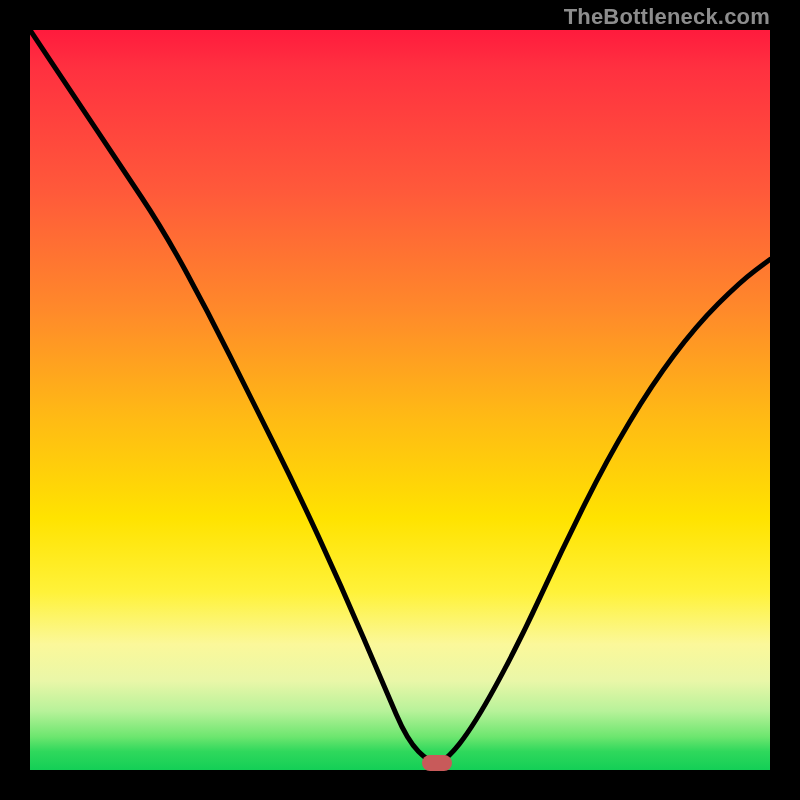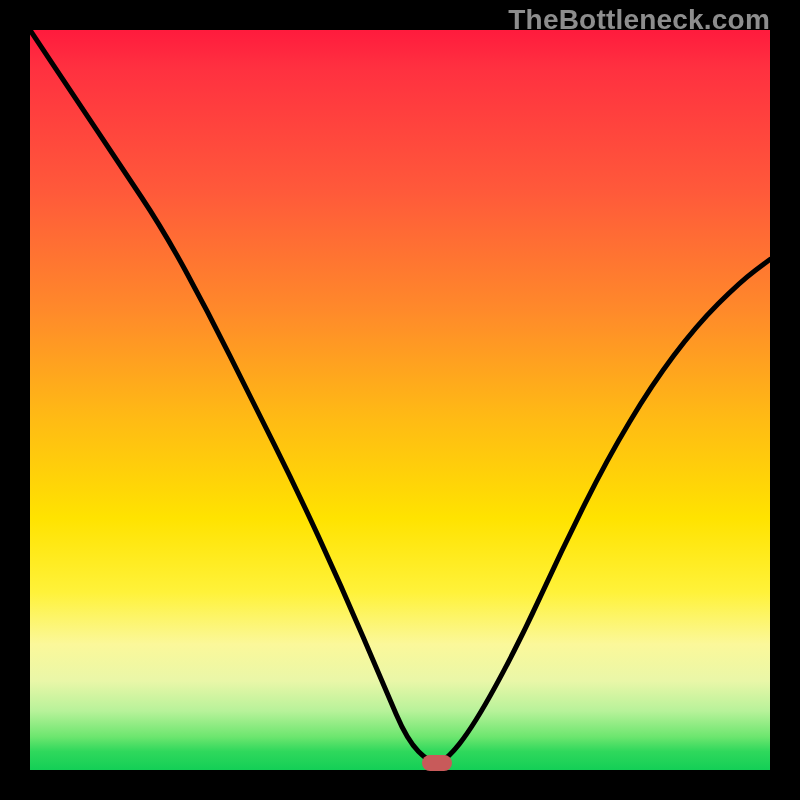--- a/index.html
+++ b/index.html
@@ -41,21 +41,21 @@
       #6de66f 95.5%,
       #2fd85c 97.5%,
       #13cf56 100%
     );
   }
   .watermark {
     position: absolute;
     top: 4px;
     right: 30px;
     color: #8d8d8d;
-    font-size: 28px;
+    font-size: 22px;
     font-weight: 600;
     letter-spacing: 0.2px;
   }
   svg.curve {
     position: absolute;
     left: 0;
     top: 0;
     width: 740px;
     height: 740px;
   }

